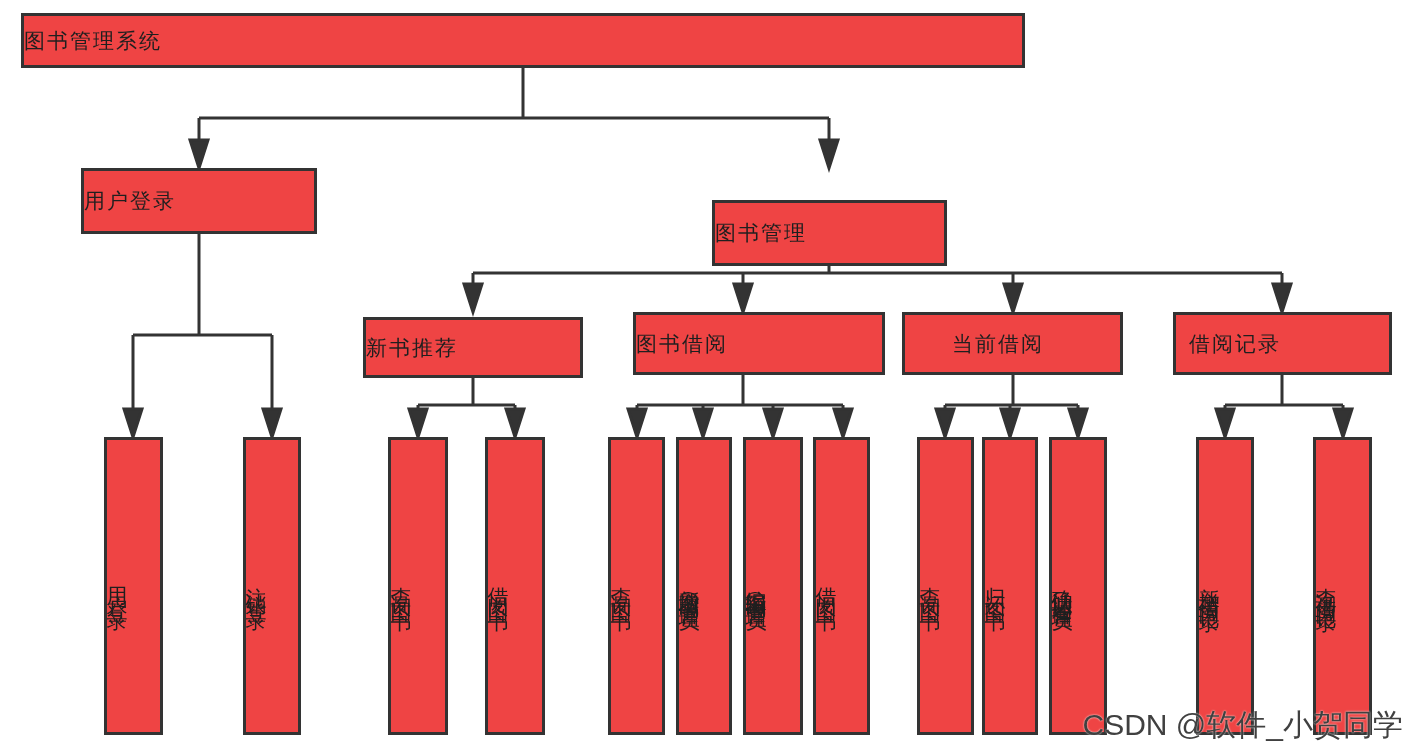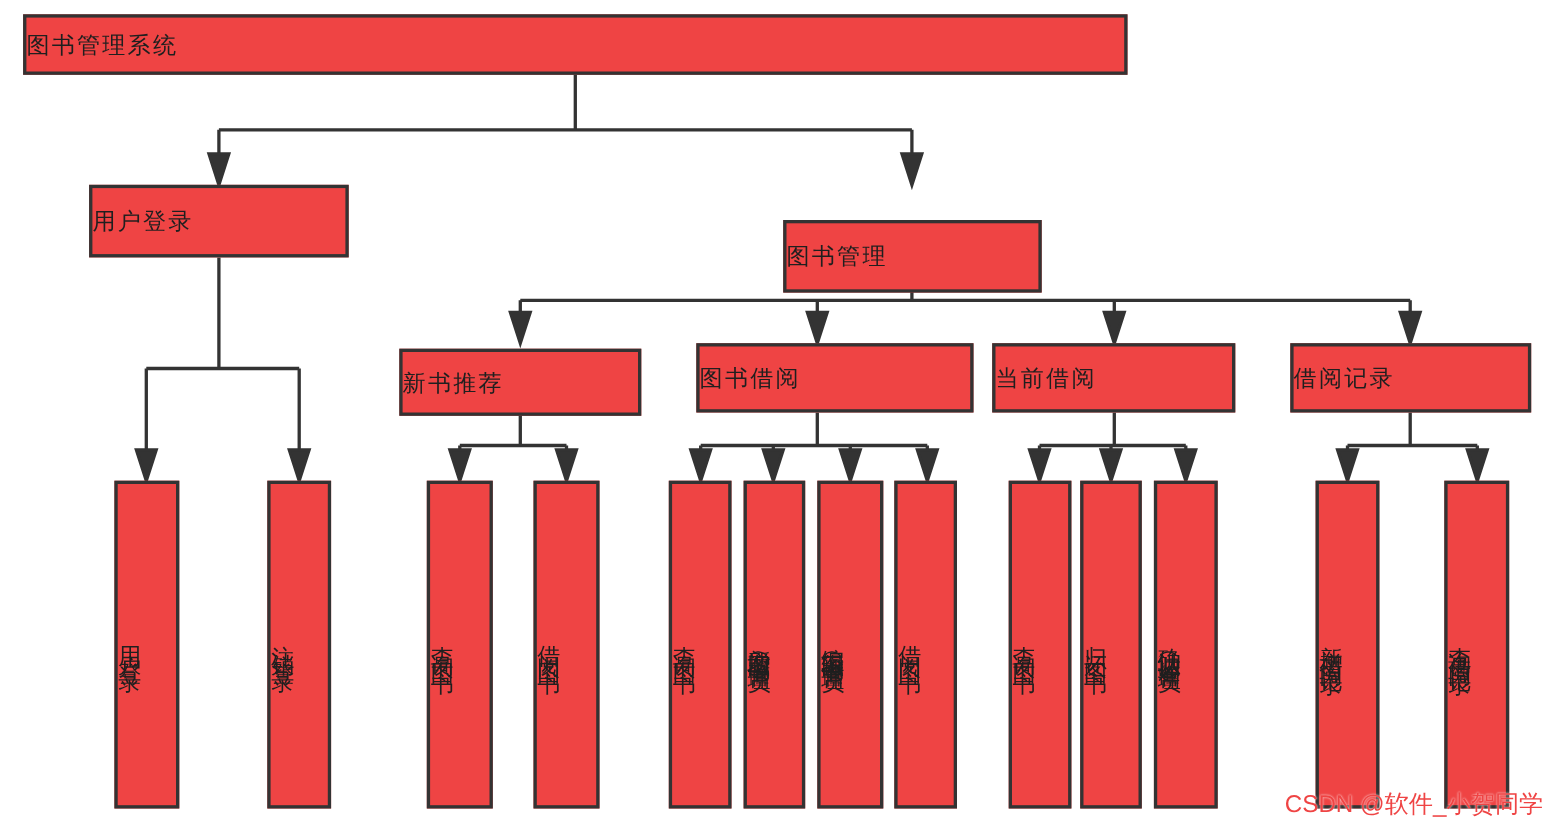--- a/index.html
+++ b/index.html
@@ -29,22 +29,22 @@
     text-orientation:mixed;
     font-size:21px;
     letter-spacing:8px;
     line-height:1;
   }
   .vbox span.long{letter-spacing:5px;}
   .vbox span.xl{letter-spacing:3px;}
   #watermark{
     position:absolute;
     right:2px;bottom:1px;
-    font-size:22px;
-    color:#ef4444;
+    font-size:30px;
+    color:#404040;
     text-shadow:0 0 2px #ffffff;
     white-space:nowrap;
   }
 </style>
 </head>
 <body>
 
 <div id="canvas">
 
   <svg id="wires" viewBox="0 0 1405 747" xmlns="http://www.w3.org/2000/svg">
@@ -110,24 +110,24 @@
   <div class="box hbox" style="left:712px;top:168px;width:235px;height:66px;margin-top:32px;">
     <span>图书管理</span>
   </div>
 
   <div class="box hbox" style="left:363px;top:317px;width:220px;height:61px;">
     <span>新书推荐</span>
   </div>
   <div class="box hbox" style="left:633px;top:312px;width:252px;height:63px;">
     <span>图书借阅</span>
   </div>
-  <div class="box hbox" style="left:902px;top:312px;width:221px;height:63px;">
+  <div class="box hbox" style="left:902px;top:312px;width:221px;height:63px;padding-left:47px;">
     <span>当前借阅</span>
   </div>
-  <div class="box hbox" style="left:1173px;top:312px;width:219px;height:63px;">
+  <div class="box hbox" style="left:1173px;top:312px;width:219px;height:63px;padding-left:13px;">
     <span>借阅记录</span>
   </div>
 
   <div class="box vbox" style="left:104px;top:437px;width:59px;height:298px;">
     <span>用户登录</span>
   </div>
   <div class="box vbox" style="left:243px;top:437px;width:58px;height:298px;">
     <span>注销登录</span>
   </div>
 

